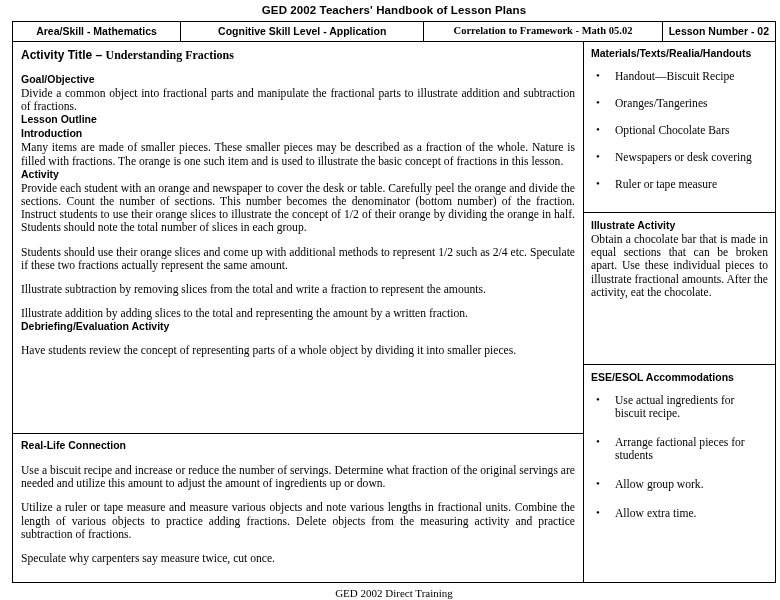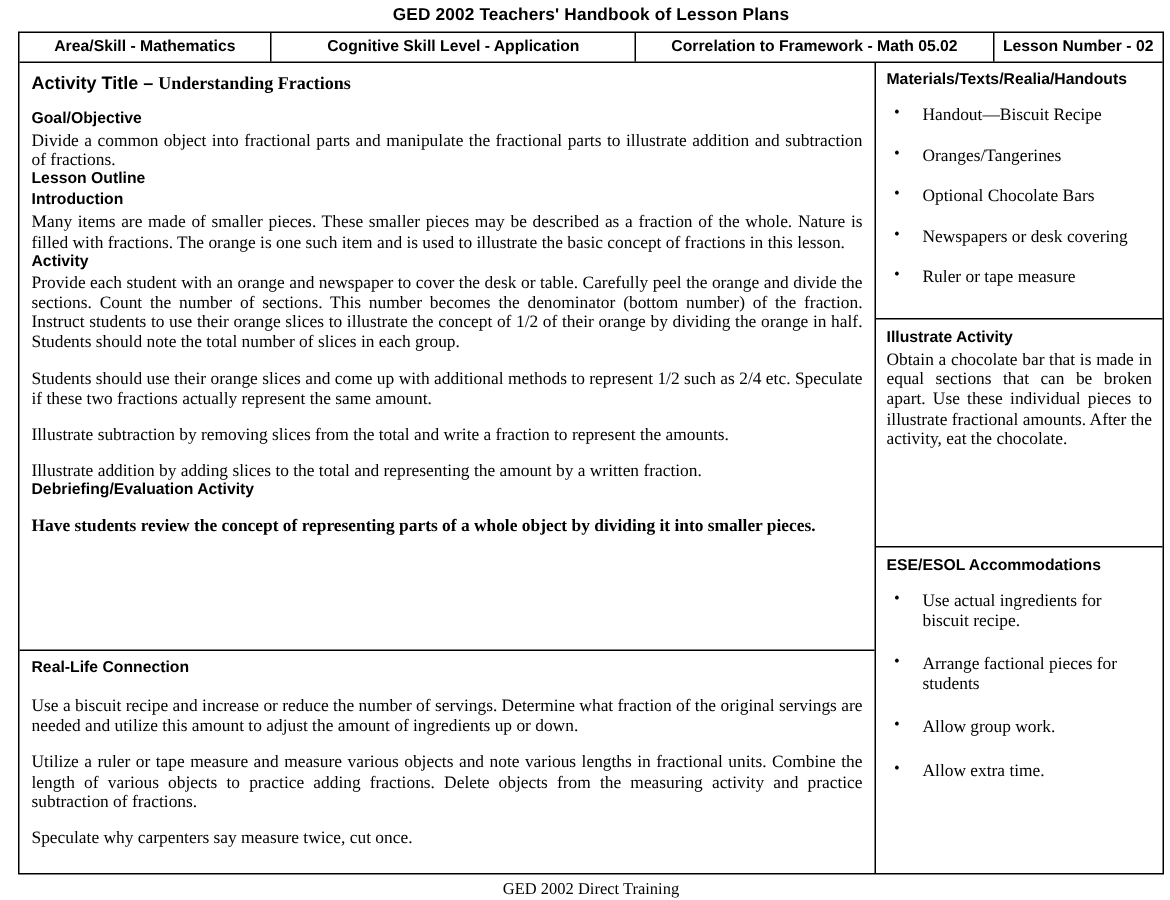--- a/index.html
+++ b/index.html
@@ -60,21 +60,21 @@
     text-align: center;
     white-space: nowrap;
     border-right: 1.6px solid #000;
     display: flex;
     align-items: center;
     justify-content: center;
   }
   .header-cell:last-child { border-right: none; }
   .hc-1 { width: 157px; }
   .hc-2 { width: 233px; }
-  .hc-3 { width: 228px; }
+  .hc-3 { width: 228px; font-family: Liberation Serif, serif; }
   .hc-4 { flex: 1 1 auto; }
 
   
   .body-row {
     display: flex;
     flex: 1 1 auto;
     min-height: 0;
   }
   .col-left {
     width: 570px;
@@ -227,21 +227,21 @@
           <div class="sec-head">Introduction</div>
           <p class="body-text">Many items are made of smaller pieces.  These smaller pieces may be described as a fraction of the whole.  Nature is filled with fractions.  The orange is one such item and is used to illustrate the basic concept of fractions in this lesson.</p>
 
           <div class="sec-head gap-before">Activity</div>
           <p class="body-text">Provide each student with an orange and newspaper to cover the desk or table.  Carefully peel the orange and divide the sections. Count the number of sections.  This number becomes the denominator (bottom number) of the fraction.  Instruct students to use their orange slices to illustrate the concept of 1/2 of their orange by dividing the orange in half.  Students should note the total number of slices in each group.</p>
           <p class="body-text">Students should use their orange slices and come up with additional methods to represent 1/2 such as 2/4 etc. Speculate if these two fractions actually represent the same amount.</p>
           <p class="body-text">Illustrate subtraction by removing slices from the total and write a fraction to represent the amounts.</p>
           <p class="body-text">Illustrate addition by adding slices to the total and representing the amount by a written fraction.</p>
 
           <div class="sec-head gap-before">Debriefing/Evaluation Activity</div>
-          <p class="body-text" style="margin-top:11px;font-weight:bold;">Have students review the concept of representing parts of a whole object by dividing it into smaller pieces.</p>
+          <p class="body-text" style="margin-top:11px;">Have students review the concept of representing parts of a whole object by dividing it into smaller pieces.</p>
         </div>
 
         <div class="left-rlc">
           <div class="sec-head">Real-Life Connection</div>
           <p class="body-text" style="margin-top:12px;">Use a biscuit recipe and increase or reduce the number of servings.  Determine what fraction of the original servings are needed and utilize this amount to adjust the amount of ingredients up or down.</p>
           <p class="body-text">Utilize a ruler or tape measure and measure various objects and note various lengths in fractional units.  Combine the length of various objects to practice adding fractions.  Delete objects from the measuring activity and practice subtraction of fractions.</p>
           <p class="body-text">Speculate why carpenters say measure twice, cut once.</p>
         </div>
 
       </div>

